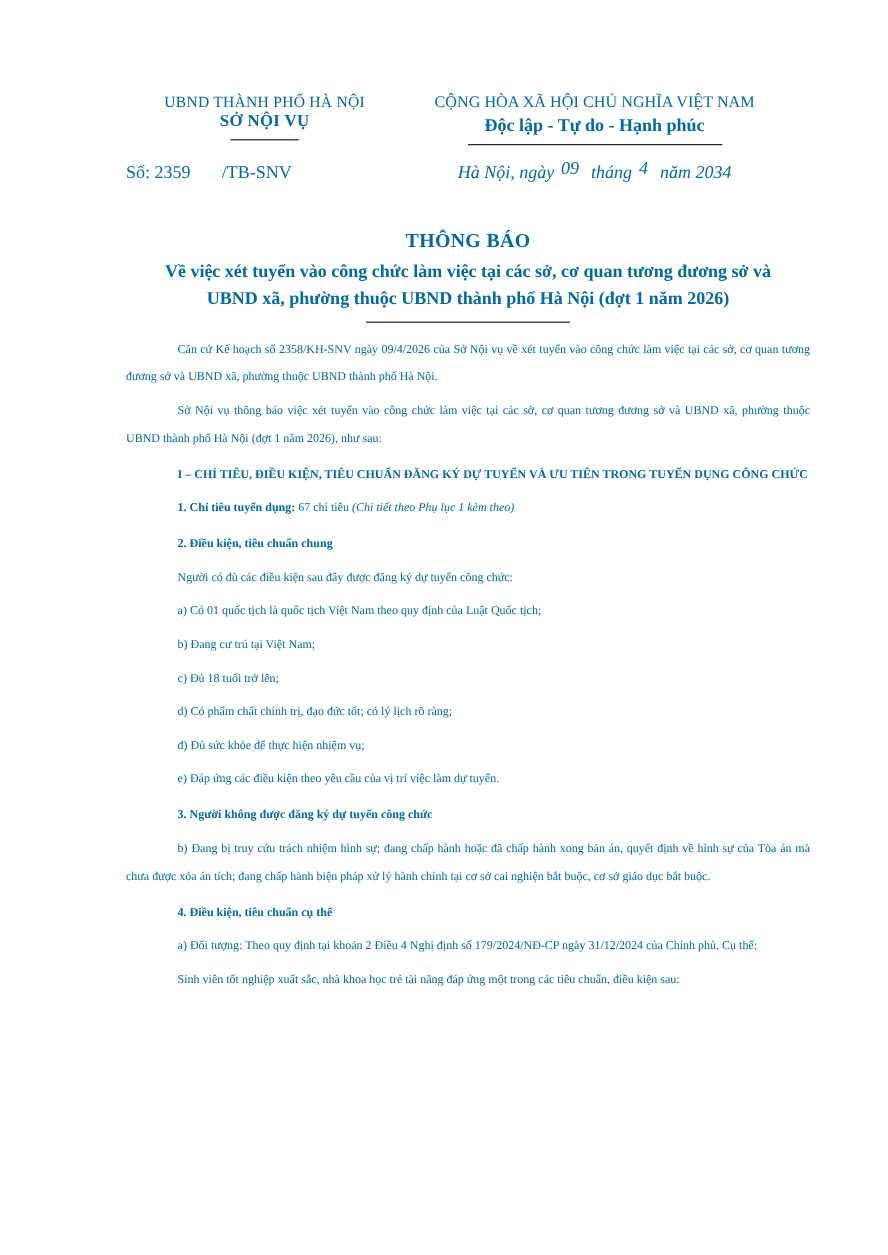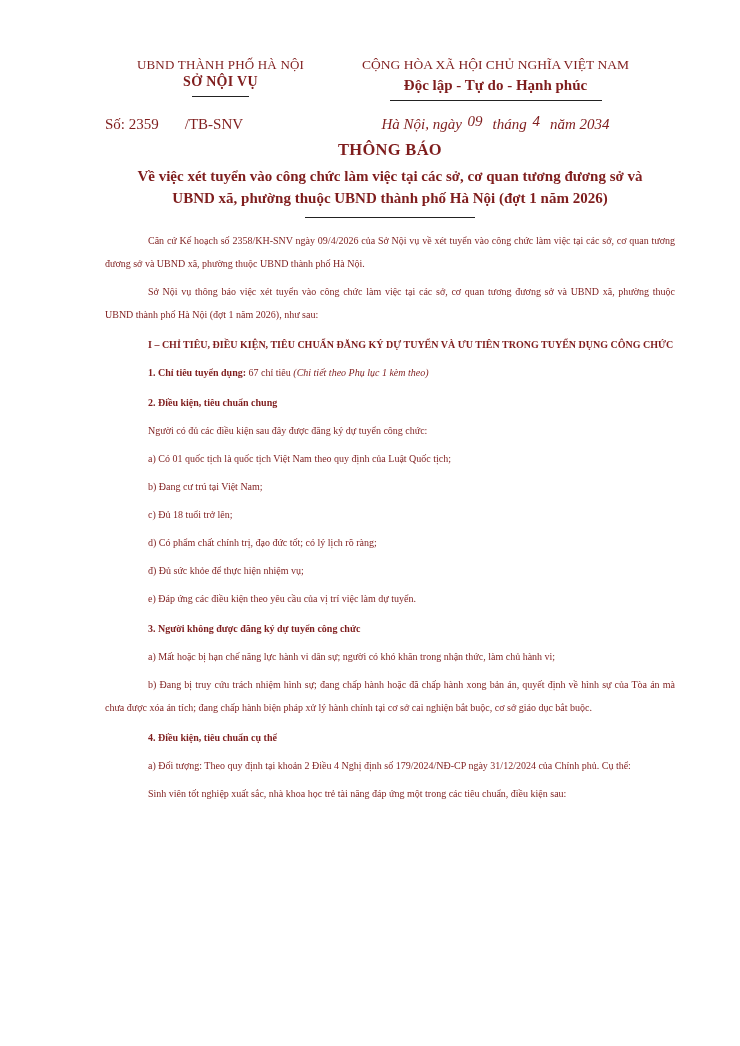--- a/index.html
+++ b/index.html
@@ -2,24 +2,24 @@
 <html lang="vi"><head>
 <meta charset="utf-8">
 <title>Thông báo</title>
 <style>
   html, body { margin:0; padding:0; background:#ffffff; }
   .page {
     position: relative;
     width: 740px;
     height: 1046px;
     background: #ffffff;
-    color: #7f1d1d;
+    color: #0369a1;
     font-family: "Liberation Serif", "DejaVu Serif", serif;
     box-sizing: border-box;
-    padding-top: 56px;
+    padding-top: 76px;
     overflow: hidden;
   }
   
   .header-row {
     display: flex;
     padding: 0 85px 0 105px;
   }
   .hcol-left  { width: 42%; text-align: center; }
   .hcol-right { width: 58%; text-align: center; }
   .org-parent { font-size: 13px; line-height: 17px; letter-spacing: .2px; }
@@ -35,21 +35,21 @@
     margin-top: 15px;
     font-size: 15px;
   }
   .doc-no { width: 42%; text-align: left; white-space: nowrap; }
   .doc-no .gap { display:inline-block; width: 26px; }
   .date-line { width: 58%; text-align: center; font-style: italic; white-space: nowrap; }
   .fill-val { position: relative; top: -3px; padding: 0 2px; }
   .fill-gap { display:inline-block; width: 8px; }
 
   
-  .title-wrap { text-align: center; padding: 0 65px 0 105px; margin-top: 7px; }
+  .title-wrap { text-align: center; padding: 0 65px 0 105px; margin-top: 38px; }
   .title-main { font-size: 16.5px; font-weight: bold; letter-spacing: .3px; }
   .title-sub  { font-size: 15px; font-weight: bold; line-height: 22px; margin-top: 5px; }
   .rule-title { width: 170px; border-top: 1.4px solid #222; margin: 8px auto 0; }
 
   
   .doc-body {
     padding: 0 65px 0 105px;
     margin-top: 11px;
     font-size: 10px;
     line-height: 23px;
@@ -106,20 +106,19 @@
       <p class="p"><span class="run-b">1. Chỉ tiêu tuyển dụng: </span><span>67 chỉ tiêu </span><span class="run-i">(Chi tiết theo Phụ lục 1 kèm theo)</span></p>
       <p class="h"><span class="run-b">2. Điều kiện, tiêu chuẩn chung</span></p>
       <p class="p"><span>Người có đủ các điều kiện sau đây được đăng ký dự tuyển công chức:</span></p>
       <p class="p"><span>a) Có 01 quốc tịch là quốc tịch Việt Nam theo quy định của Luật Quốc tịch;</span></p>
       <p class="p"><span>b) Đang cư trú tại Việt Nam;</span></p>
       <p class="p"><span>c) Đủ 18 tuổi trở lên;</span></p>
       <p class="p"><span>d) Có phẩm chất chính trị, đạo đức tốt; có lý lịch rõ ràng;</span></p>
       <p class="p"><span>đ) Đủ sức khỏe để thực hiện nhiệm vụ;</span></p>
       <p class="p"><span>e) Đáp ứng các điều kiện theo yêu cầu của vị trí việc làm dự tuyển.</span></p>
       <p class="h"><span class="run-b">3. Người không được đăng ký dự tuyển công chức</span></p>
-      <p class="p"><span>a) Mất hoặc bị hạn chế năng lực hành vi dân sự; người có khó khăn trong nhận thức, làm chủ hành vi;</span></p>
       <p class="p"><span>b) Đang bị truy cứu trách nhiệm hình sự; đang chấp hành hoặc đã chấp hành xong bản án, quyết định về hình sự của Tòa án mà chưa được xóa án tích; đang chấp hành biện pháp xử lý hành chính tại cơ sở cai nghiện bắt buộc, cơ sở giáo dục bắt buộc.</span></p>
       <p class="h"><span class="run-b">4. Điều kiện, tiêu chuẩn cụ thể</span></p>
       <p class="p"><span>a) Đối tượng: Theo quy định tại khoản 2 Điều 4 Nghị định số 179/2024/NĐ-CP ngày 31/12/2024 của Chính phủ. Cụ thể:</span></p>
       <p class="p"><span>Sinh viên tốt nghiệp xuất sắc, nhà khoa học trẻ tài năng đáp ứng một trong các tiêu chuẩn, điều kiện sau:</span></p>
     </div>
 
 </div>
 
 </body></html>

